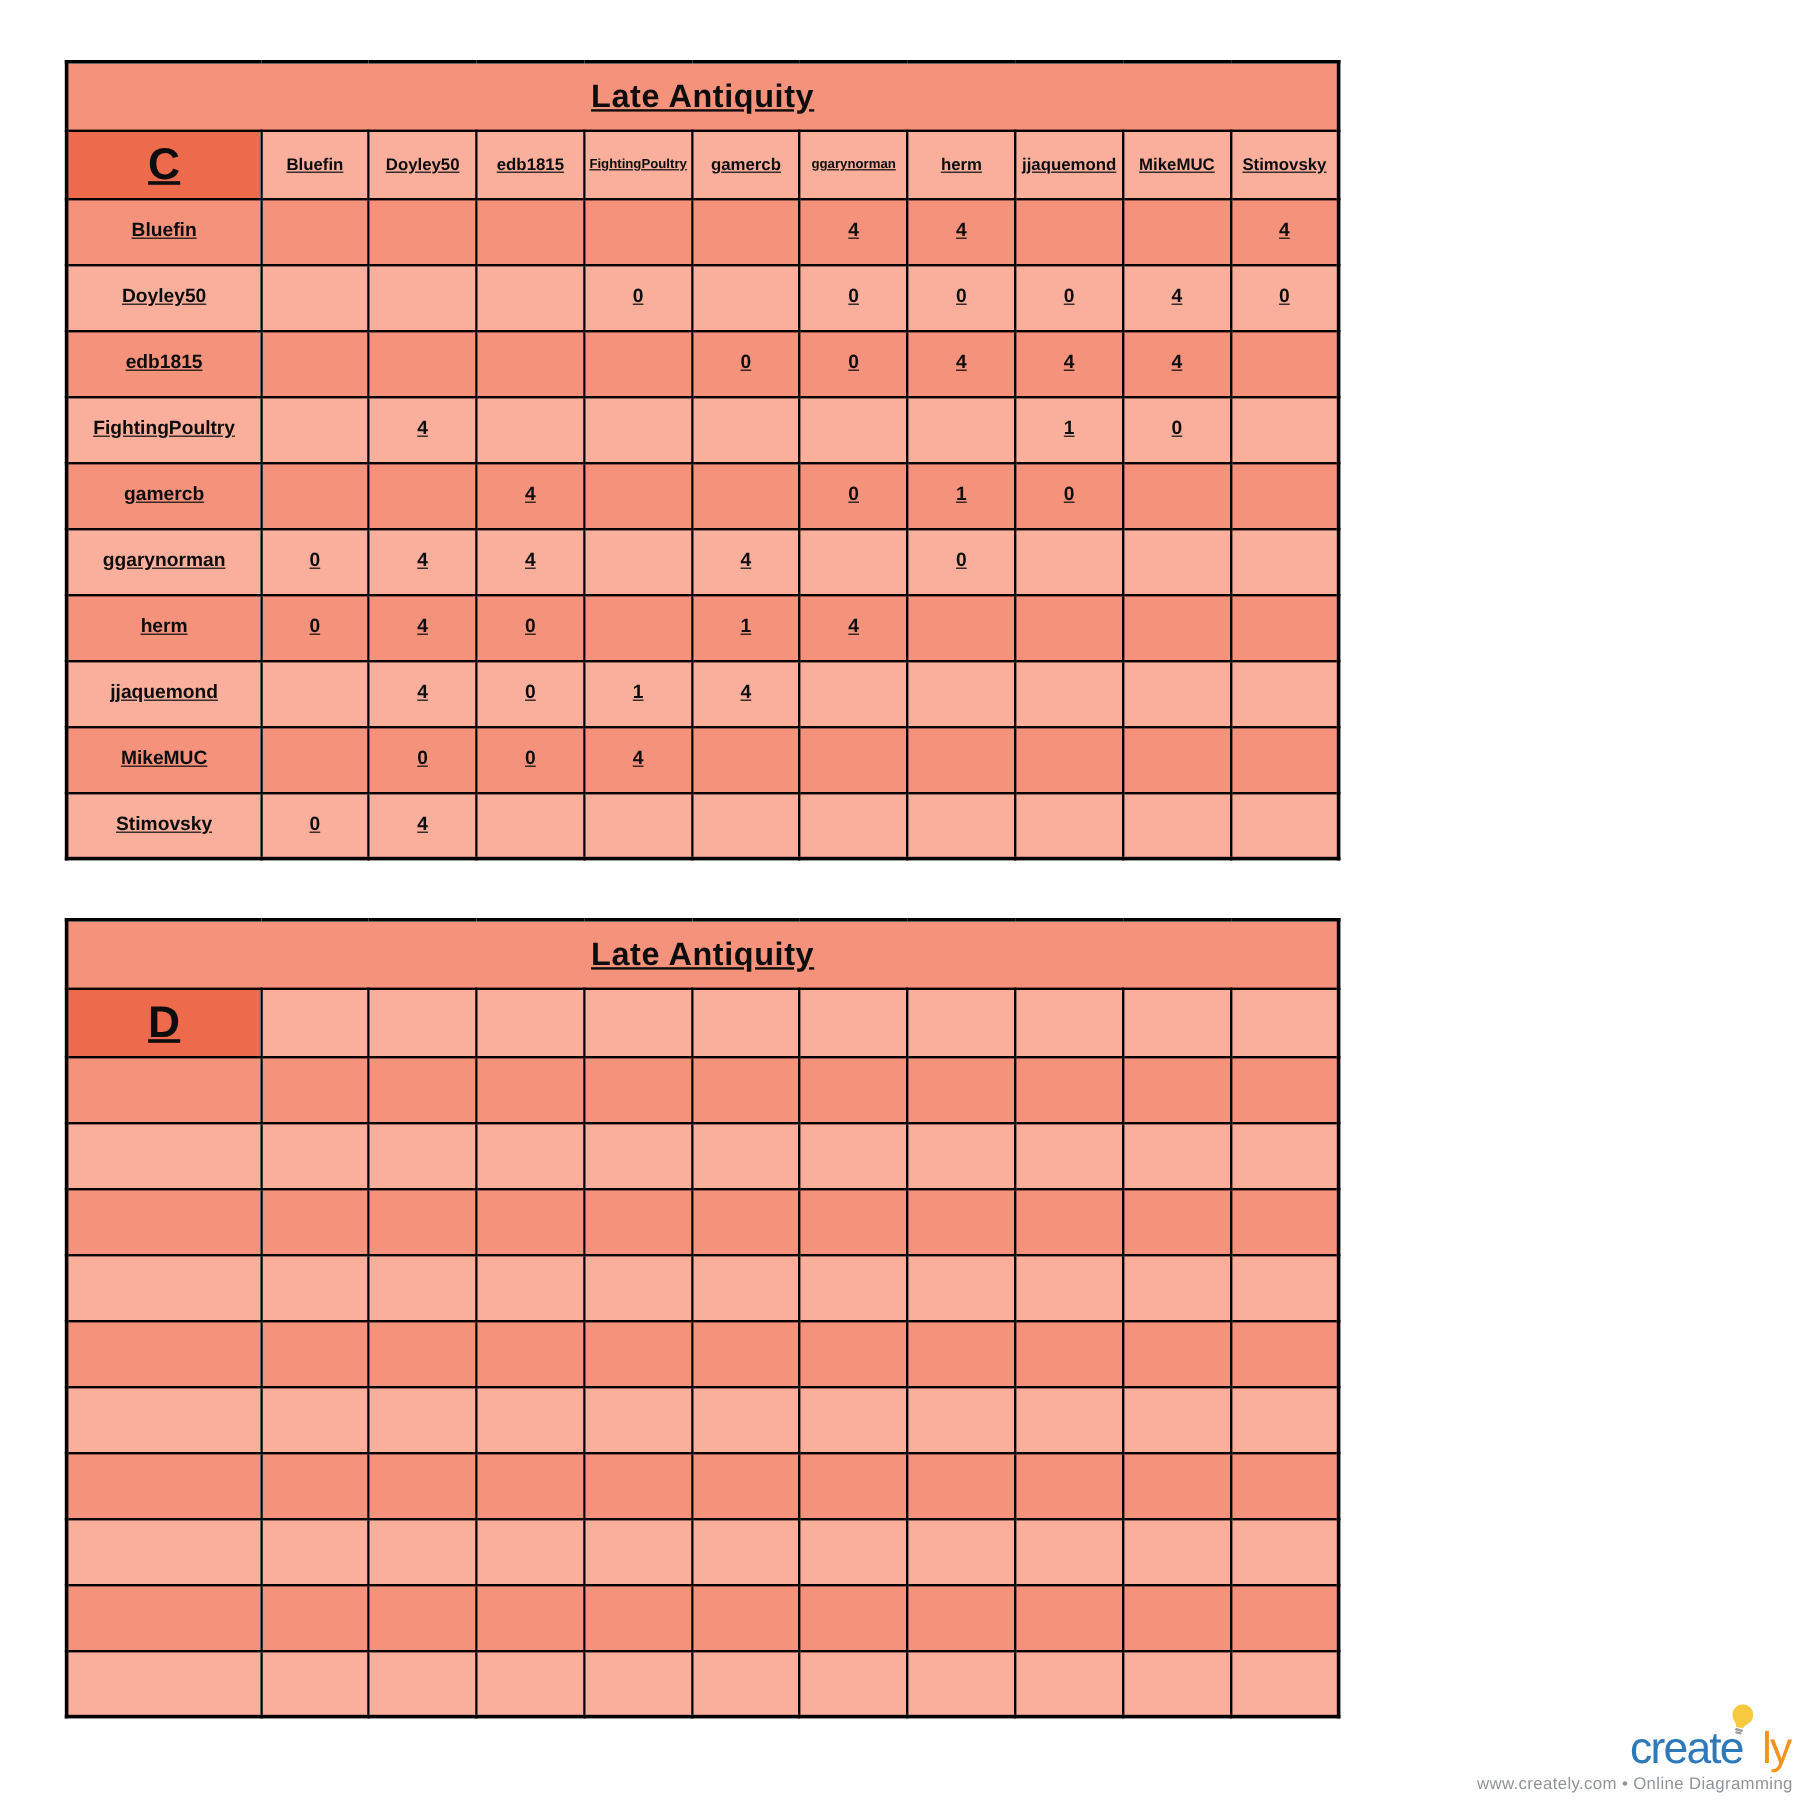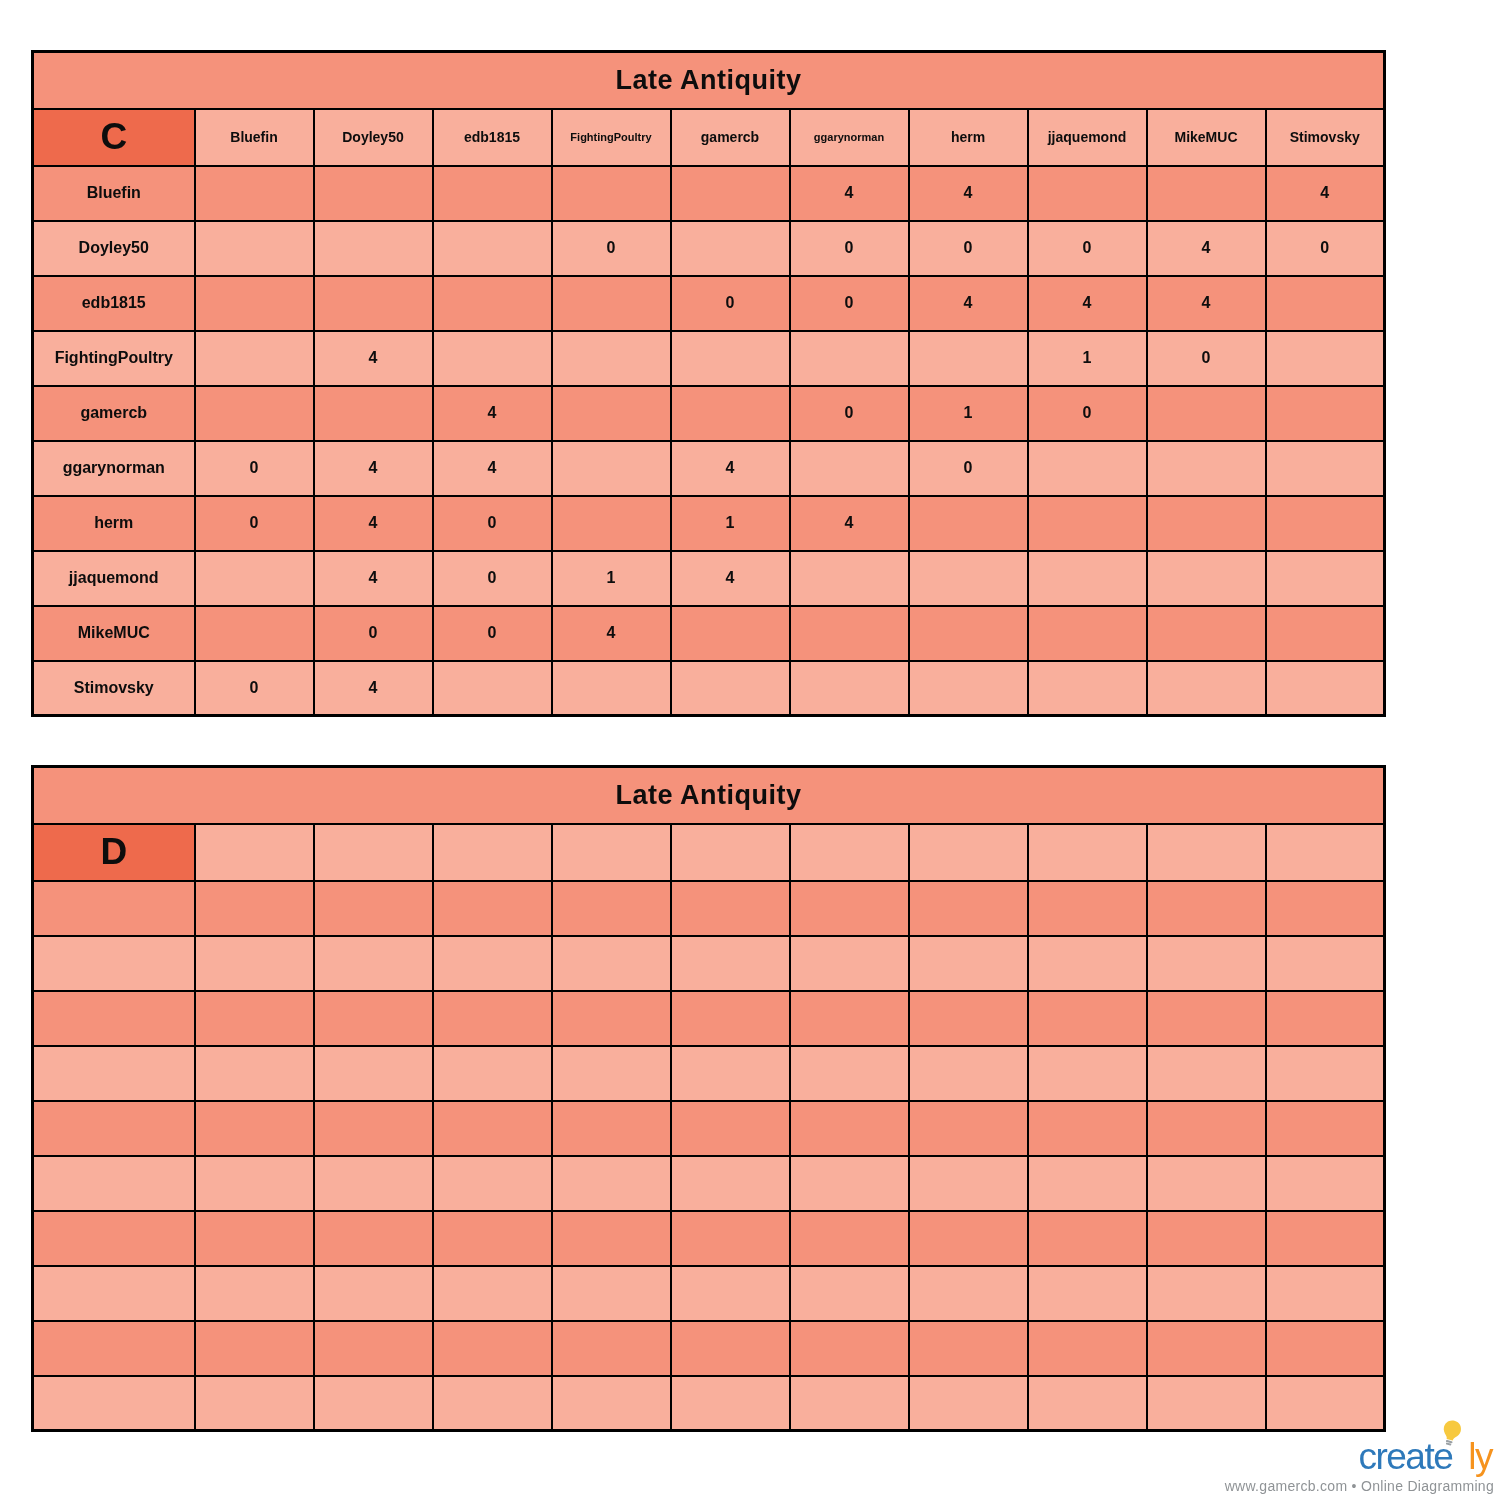--- a/index.html
+++ b/index.html
@@ -13,21 +13,21 @@
     --bulb-yellow:#F7C93F;
     --tagline-gray:#8F9396;
   }
   *{box-sizing:border-box;}
   html,body{margin:0;padding:0;}
   body{
     width:1510px;height:1510px;position:relative;background:#ffffff;
     font-family:"Liberation Sans", sans-serif;color:#0d0d0d;
     overflow:hidden;
   }
-  .matrix{position:absolute;left:31px;width:1355px;}
+  .matrix{position:absolute;left:54px;width:1063px;text-decoration:underline;}
   #table-0{top:50px;}
   #table-1{top:765px;}
   table.matrix-table{
     border-collapse:collapse;table-layout:fixed;width:100%;
     border:3px solid var(--grid);
   }
   col.col-label{width:162px;}
   td{
     border:2px solid var(--grid);
     text-align:center;vertical-align:middle;
@@ -409,14 +409,14 @@
 <div class="footer">
   <div class="brand-row">
     <span class="bulb">
       <svg width="20" height="28" viewBox="0 0 22 30" aria-hidden="true">
         <path d="M11 1 C5 1 1.5 5.5 1.5 10.5 C1.5 14 3.5 16.5 5.5 18.5 C7 20 7.5 21 7.5 22.5 L14.5 22.5 C14.5 21 15 20 16.5 18.5 C18.5 16.5 20.5 14 20.5 10.5 C20.5 5.5 17 1 11 1 Z" fill="#F7C93F"></path>
         <rect x="7.3" y="23.6" width="7.4" height="2.3" rx="1.1" fill="#9AA0A4"></rect>
         <rect x="8" y="26.4" width="6" height="2.1" rx="1" fill="#9AA0A4"></rect>
       </svg>
     </span><span class="brand-blue">create</span><span class="brand-orange">ly</span>
   </div>
-  <div class="tagline">www.gamercb.com • Online Diagramming</div>
+  <div class="tagline">www.creately.com • Online Diagramming</div>
 </div>
 
 </body></html>

